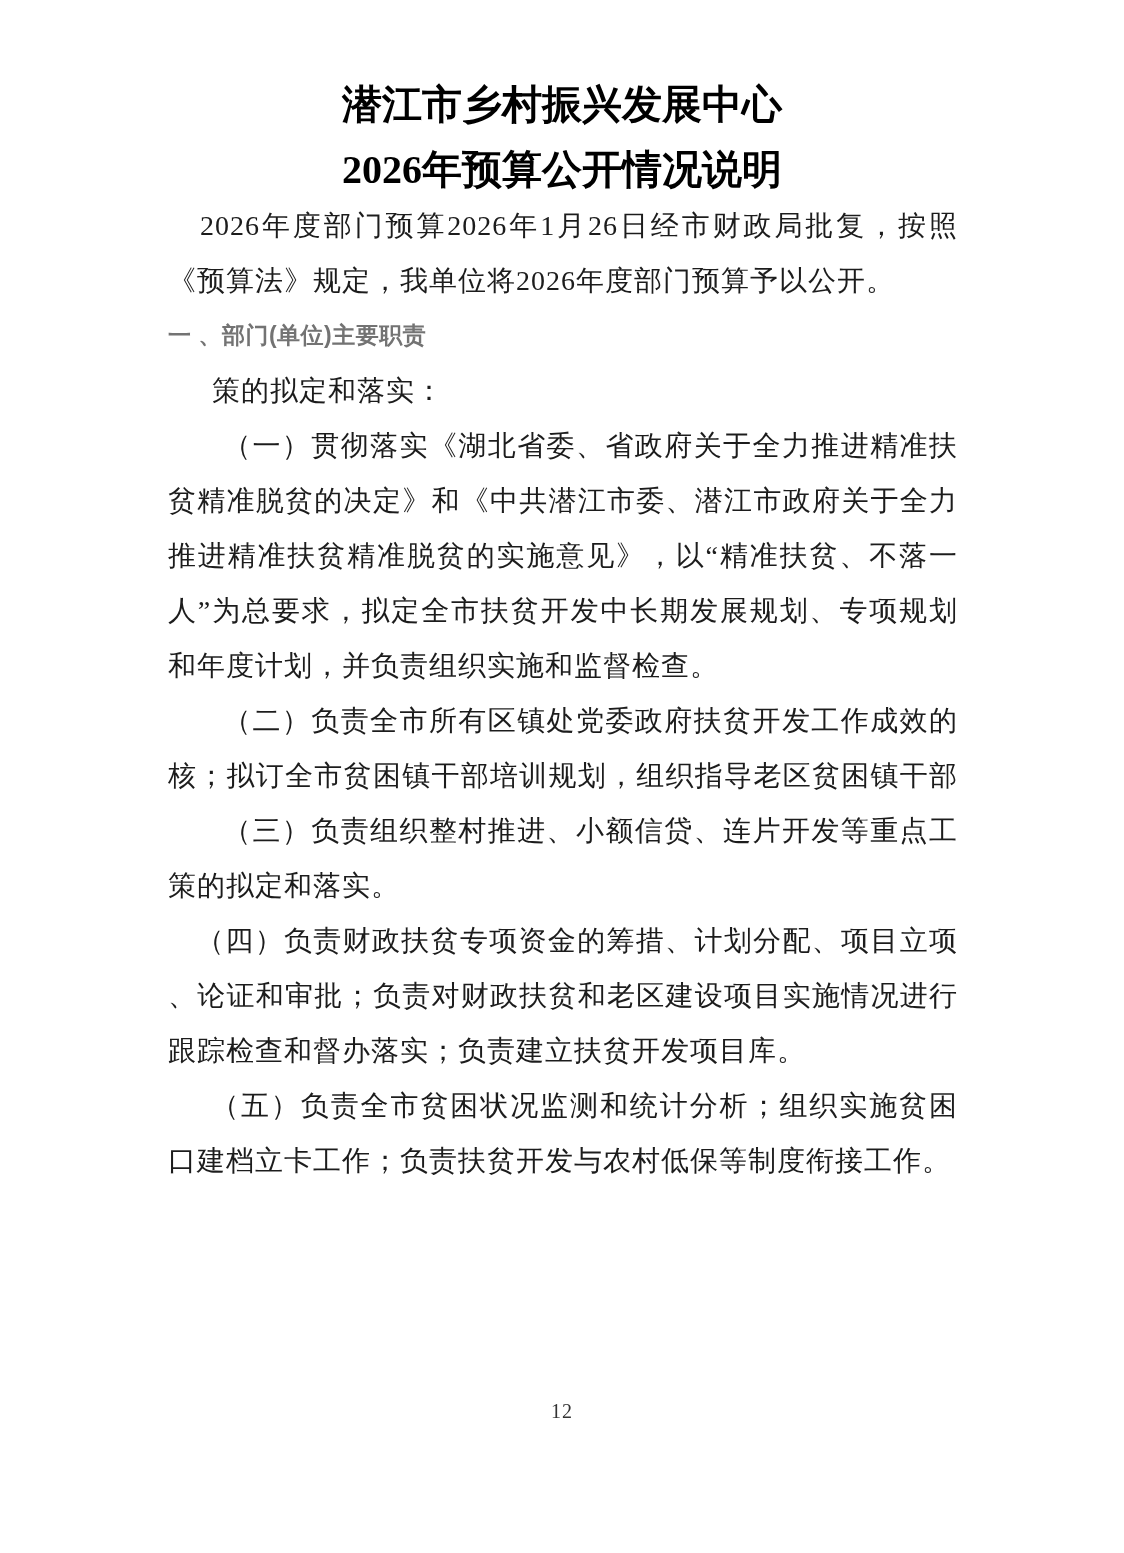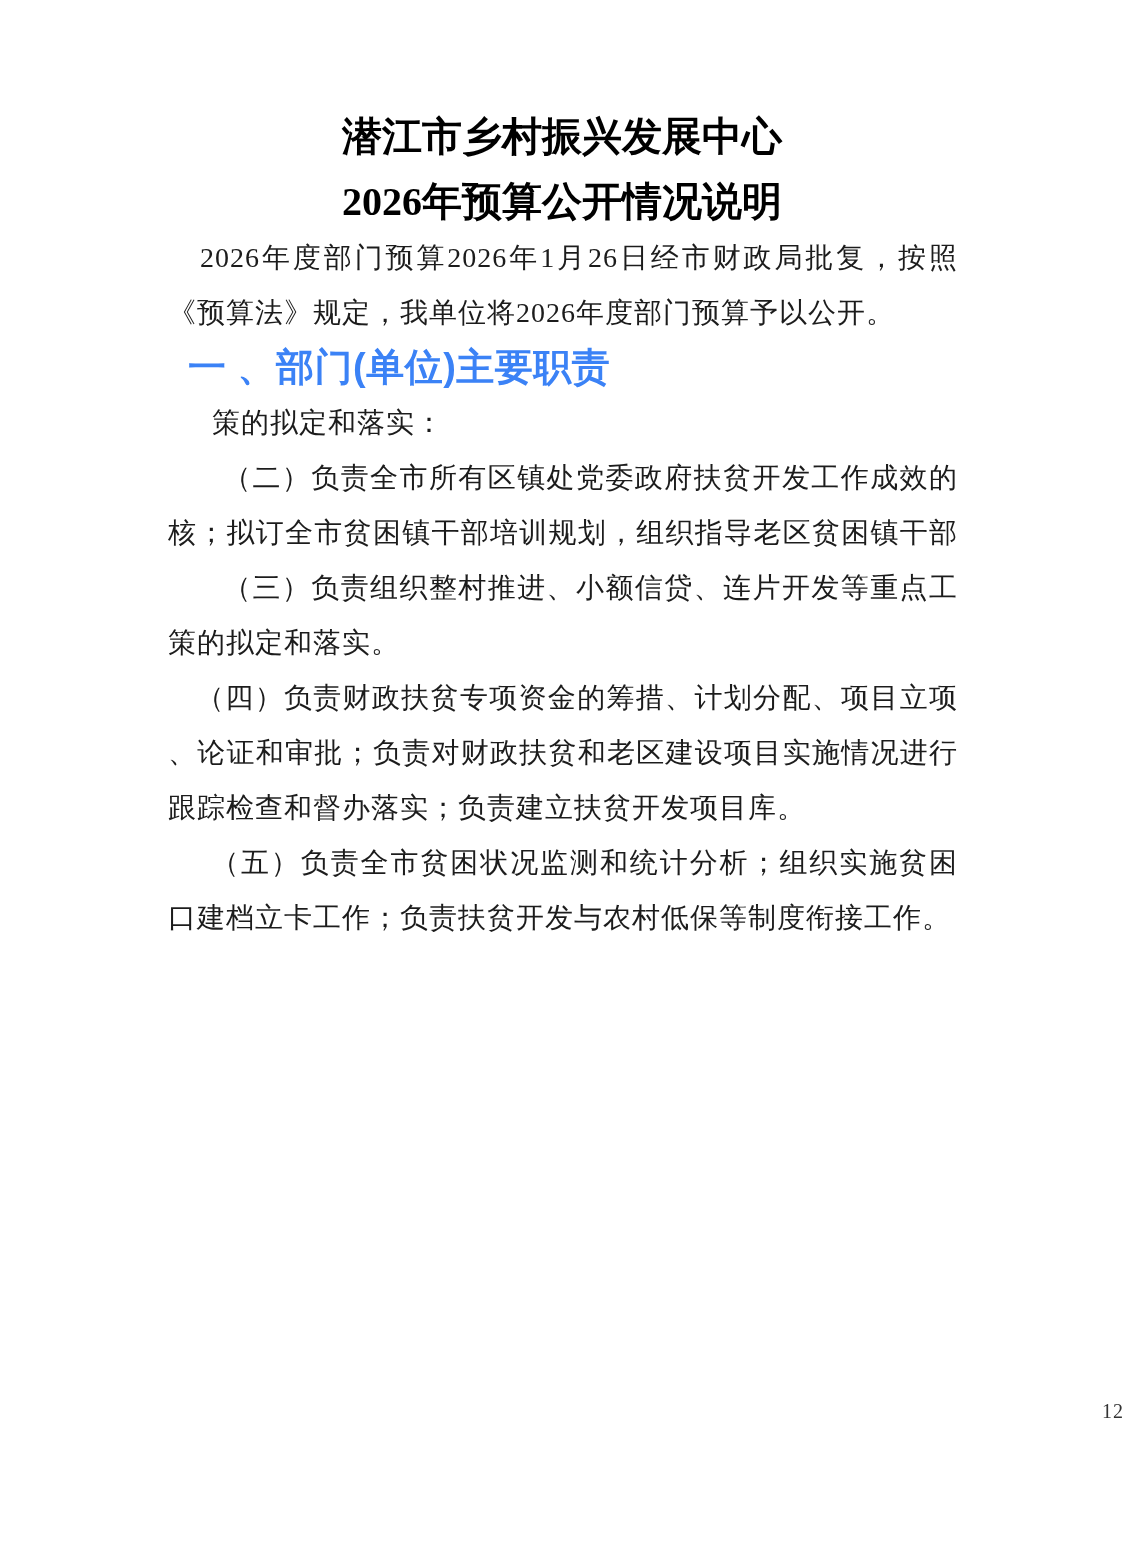--- a/index.html
+++ b/index.html
@@ -9,21 +9,21 @@
     height: 1553px;
     position: relative;
     font-family: "Liberation Serif", serif;
     color: #1c1c1c;
     overflow: hidden;
   }
   .page {
     position: absolute;
     inset: 0;
     background: #ffffff;
-    padding-top: 104px;
+    padding-top: 72px;
     border-radius: 24px;
   }
   
   .doc-title {
     text-align: center;
     font-size: 40px;
     font-weight: bold;
     line-height: 65px;
     color: #000000;
     letter-spacing: 0px;
@@ -50,34 +50,33 @@
     content: "";
     display: inline-block;
     width: 100%;
     height: 0;
   }
   .para .line:first-child { text-indent: var(--ind, 0px); }
   
   .sec-heading {
     font-family: "Liberation Sans", sans-serif;
     font-weight: bold;
-    font-size: 38px;
-    color: #3b82f6;
+    font-size: 23px;
+    color: #737373;
     height: 55px;
     line-height: 55px;
     letter-spacing: 0.5px;
-    margin-left: 20px;
   }
   
   .page-number {
     position: absolute;
     top: 1400px;
     left: 0;
     right: 0;
-    text-align: right;
+    text-align: center;
     font-size: 20px;
     color: #333333;
     letter-spacing: 1px;
   }
 </style>
 </head>
 <body>
 
 <div class="page">
 
@@ -92,20 +91,27 @@
         <div class="line j">2026年度部门预算2026年1月26日经市财政局批复，按照</div>
         <div class="line">《预算法》规定，我单位将2026年度部门预算予以公开。</div>
       </div>
 
     <h2 class="sec-heading">一 、部门(单位)主要职责</h2>
 
     <div class="para" style="--ind:44px">
         <div class="line">策的拟定和落实：</div>
       </div>
 
+    <div class="para" style="--ind:55px">
+        <div class="line j">（一）贯彻落实《湖北省委、省政府关于全力推进精准扶</div>
+        <div class="line j">贫精准脱贫的决定》和《中共潜江市委、潜江市政府关于全力</div>
+        <div class="line j">推进精准扶贫精准脱贫的实施意见》，以“精准扶贫、不落一</div>
+        <div class="line j">人”为总要求，拟定全市扶贫开发中长期发展规划、专项规划</div>
+        <div class="line">和年度计划，并负责组织实施和监督检查。</div>
+      </div>
 
     <div class="para" style="--ind:55px">
         <div class="line j">（二）负责全市所有区镇处党委政府扶贫开发工作成效的考</div>
         <div class="line j">核；拟订全市贫困镇干部培训规划，组织指导老区贫困镇干部</div>
       </div>
 
     <div class="para" style="--ind:55px">
         <div class="line j">（三）负责组织整村推进、小额信贷、连片开发等重点工作</div>
         <div class="line">策的拟定和落实。</div>
       </div>

